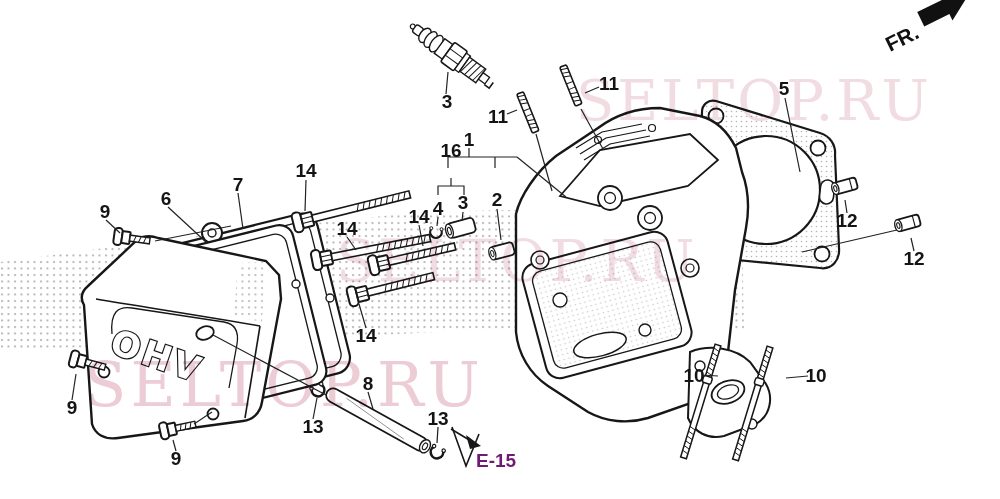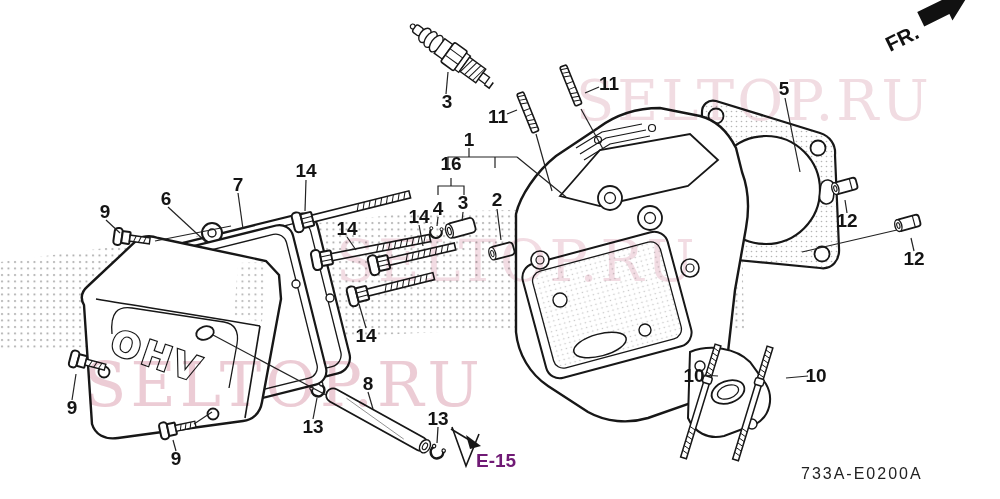--- a/index.html
+++ b/index.html
@@ -313,21 +313,21 @@
 <div class="wm wm1">SELTOP.RU</div>
 <div class="wm wm2">SELTOP.RU</div>
 <div class="wm wm3">SELTOP.RU</div>
 
 <div id="callout-layer">
       <span class="callout" style="left: 447px; top: 102px;">3</span>
       <span class="callout" style="left: 498px; top: 117px;">11</span>
       <span class="callout" style="left: 609px; top: 84px;">11</span>
       <span class="callout" style="left: 784px; top: 89px;">5</span>
       <span class="callout" style="left: 469px; top: 140px;">1</span>
-      <span class="callout" style="left: 451px; top: 164px;">16</span>
+      <span class="callout" style="left: 451px; top: 151px;">16</span>
       <span class="callout" style="left: 238px; top: 185px;">7</span>
       <span class="callout" style="left: 166px; top: 199px;">6</span>
       <span class="callout" style="left: 306px; top: 171px;">14</span>
       <span class="callout" style="left: 105px; top: 212px;">9</span>
       <span class="callout" style="left: 463px; top: 203px;">3</span>
       <span class="callout" style="left: 497px; top: 200px;">2</span>
       <span class="callout" style="left: 438px; top: 209px;">4</span>
       <span class="callout" style="left: 347px; top: 229px;">14</span>
       <span class="callout" style="left: 419px; top: 217px;">14</span>
       <span class="callout" style="left: 847px; top: 221px;">12</span>
@@ -336,15 +336,14 @@
       <span class="callout" style="left: 72px; top: 408px;">9</span>
       <span class="callout" style="left: 176px; top: 459px;">9</span>
       <span class="callout" style="left: 694px; top: 376px;">10</span>
       <span class="callout" style="left: 816px; top: 376px;">10</span>
       <span class="callout" style="left: 368px; top: 384px;">8</span>
       <span class="callout" style="left: 313px; top: 427px;">13</span>
       <span class="callout" style="left: 438px; top: 419px;">13</span>
     </div>
 
 <span class="ref-label">E-15</span>
-<span class="code-label">733A-E0200A</span>
 
 </div>
 
 </body></html>

